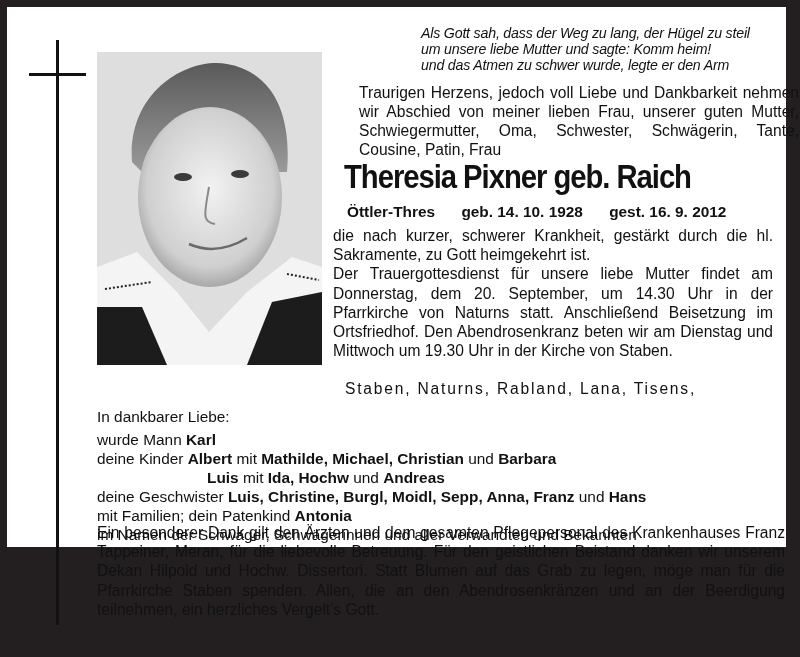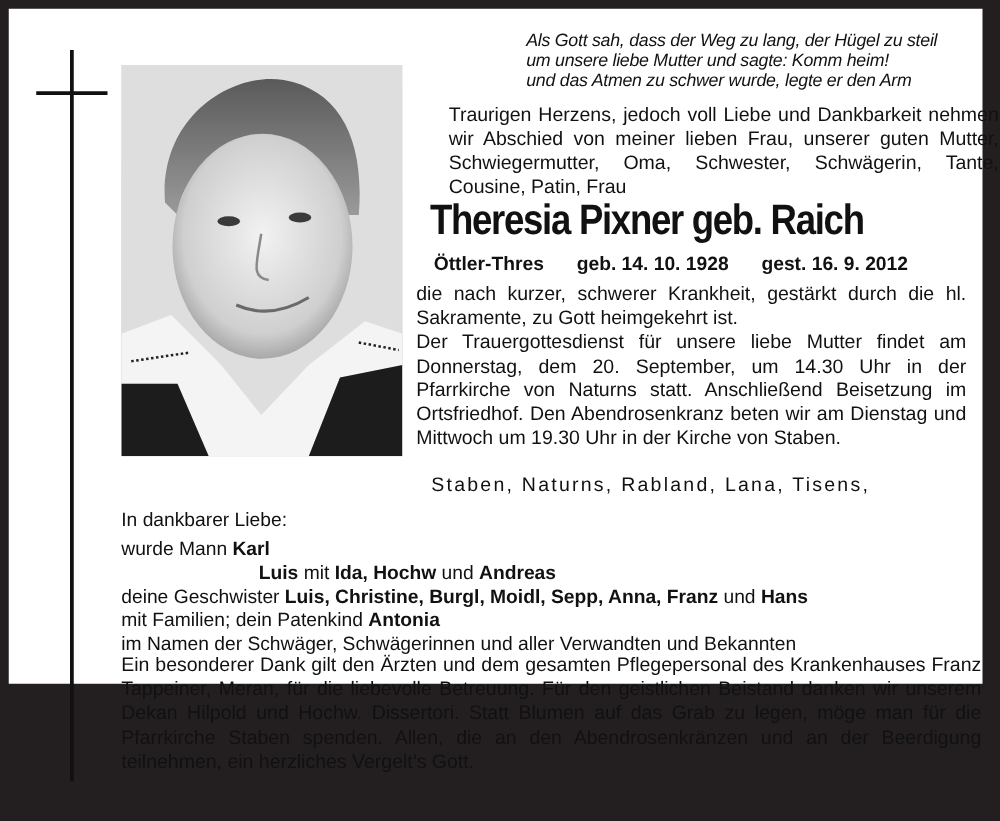--- a/index.html
+++ b/index.html
@@ -161,20 +161,21 @@
     <p>Der Trauergottesdienst für unsere liebe Mutter findet am Donnerstag, dem 20. September, um 14.30 Uhr in der Pfarrkirche von Naturns statt. Anschließend Beisetzung im Ortsfriedhof. Den Abendrosenkranz beten wir am Dienstag und Mittwoch um 19.30 Uhr in der Kirche von Staben.</p>
   </div>
 
   <div class="places">
     <div class="l1">Staben, Naturns, Rabland, Lana, Tisens,</div>
   </div>
 
   <div class="family">
     <div class="lead">In dankbarer Liebe:</div>
     <div><span>wurde Mann </span><b>Karl</b></div>
+    <div><span>deine Kinder </span><b>Albert</b><span> mit </span><b>Mathilde, Michael, Christian</b><span> und </span><b>Barbara</b></div>
     <div class="indent"><b>Luis</b><span> mit </span><b>Ida, Hochw</b><span> und </span><b>Andreas</b></div>
     <div><span>deine Geschwister </span><b>Luis, Christine, Burgl, Moidl, Sepp, Anna, Franz</b><span> und </span><b>Hans</b></div>
     <div><span>mit Familien; dein Patenkind </span><b>Antonia</b></div>
     <div>im Namen der Schwäger, Schwägerinnen und aller Verwandten und Bekannten</div>
   </div>
 
   <div class="thanks">Ein besonderer Dank gilt den Ärzten und dem gesamten Pflegepersonal des Krankenhauses Franz Tappeiner, Meran, für die liebevolle Betreuung. Für den geistlichen Beistand danken wir unserem Dekan Hilpold und Hochw. Dissertori. Statt Blumen auf das Grab zu legen, möge man für die Pfarrkirche Staben spenden. Allen, die an den Abendrosenkränzen und an der Beerdigung teilnehmen, ein herzliches Vergelt’s Gott.</div>
 
 </div>
 

